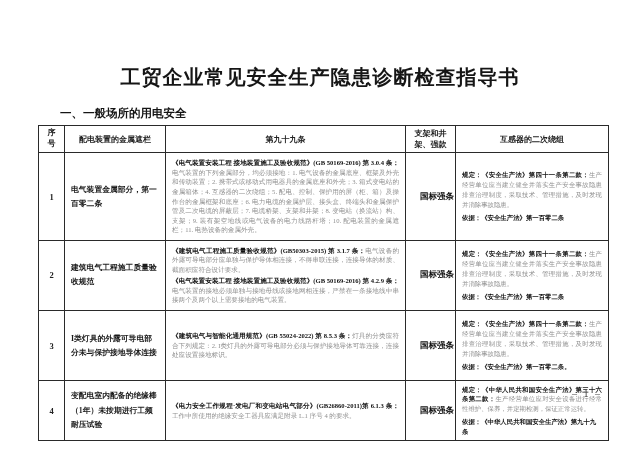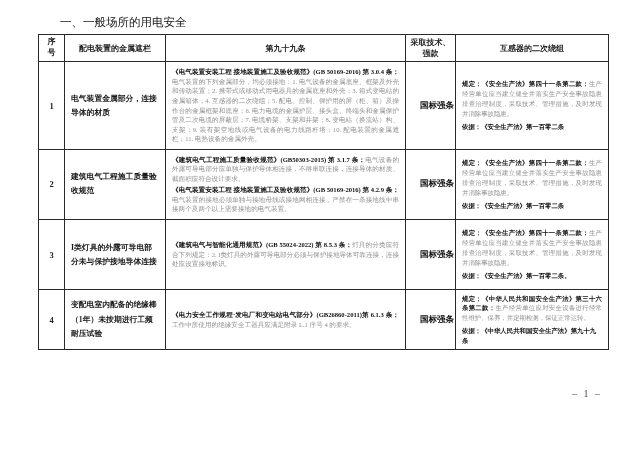--- a/index.html
+++ b/index.html
@@ -5,21 +5,21 @@
   html,body{margin:0;padding:0;background:#ffffff;}
   .page{
     position:relative;width:640px;height:453px;background:#fff;overflow:hidden;
     font-family:"Liberation Serif","DejaVu Serif",serif;color:#111;
   }
   .doc-title{
     text-align:center;font-size:20px;font-weight:bold;letter-spacing:1px;
     padding-top:64px;color:#151515;
   }
   .section-heading{
-    font-size:11.5px;font-weight:normal;color:#151515;
+    font-size:11.5px;font-weight:bold;color:#151515;
     margin:15px 0 4px 60px;
   }
   table.hazards{
     border-collapse:collapse;table-layout:fixed;
     margin-left:38px;width:570px;
   }
   .hazards th,.hazards td{border:1px solid #2a2a2a;overflow:hidden;vertical-align:middle;}
   .hazards th{
     font-size:8px;font-weight:bold;color:#222;text-align:center;
     padding:2px;line-height:1.4;background:#fff;
@@ -48,43 +48,44 @@
   .page-number{
     position:absolute;top:388px;left:572px;
     font-size:10px;color:#4a4a4a;letter-spacing:2px;
   }
 </style>
 </head>
 <body>
 
 <div class="page">
 
+  <div class="doc-title">工贸企业常见安全生产隐患诊断检查指导书</div>
 
   <div class="section-heading">一、一般场所的用电安全</div>
 
   <table class="hazards">
     <colgroup>
       <col class="col-num">
         <col class="col-hazard">
         <col class="col-standard">
         <col class="col-mandatory">
         <col class="col-law">
     </colgroup>
     <tbody>
         <tr>
       <th><span class="vert">序号</span></th>
       <th>配电装置的金属遮栏</th>
       <th>第九十九条</th>
-      <th>采取技术、强款</th>
+      <th>支架和井架、强款</th>
       <th>互感器的二次绕组</th>
     </tr>
 
     <tr style="height:65px;">
       <td class="num">1</td>
-      <td class="hazard">电气装置金属部分，连接导体的材质</td>
+      <td class="hazard">电气装置金属部分，第一百零二条</td>
       <td class="standards">
         <p class="std"><b>《电气装置安装工程 接地装置施工及验收规范》(GB 50169-2016) 第 3.0.4 条：</b><span>电气装置的下列金属部分，均必须接地：1. 电气设备的金属底座、框架及外壳和传动装置；2. 携带式或移动式用电器具的金属底座和外壳；3. 箱式变电站的金属箱体；4. 互感器的二次绕组；5. 配电、控制、保护用的屏（柜、箱）及操作台的金属框架和底座；6. 电力电缆的金属护层、接头盒、终端头和金属保护管及二次电缆的屏蔽层；7. 电缆桥架、支架和井架；8. 变电站（换流站）构、支架；9. 装有架空地线或电气设备的电力线路杆塔；10. 配电装置的金属遮栏；11. 电热设备的金属外壳。</span></p>
       </td>
       <td class="mandatory">国标强条</td>
       <td class="law">
         <p class="law-rule"><b>规定：《安全生产法》第四十一条第二款：</b><span>生产经营单位应当建立健全并落实生产安全事故隐患排查治理制度，采取技术、管理措施，及时发现并消除事故隐患。</span></p>
         <div class="law-basis">依据：《安全生产法》第一百零二条</div>
       </td>
     </tr>
 

